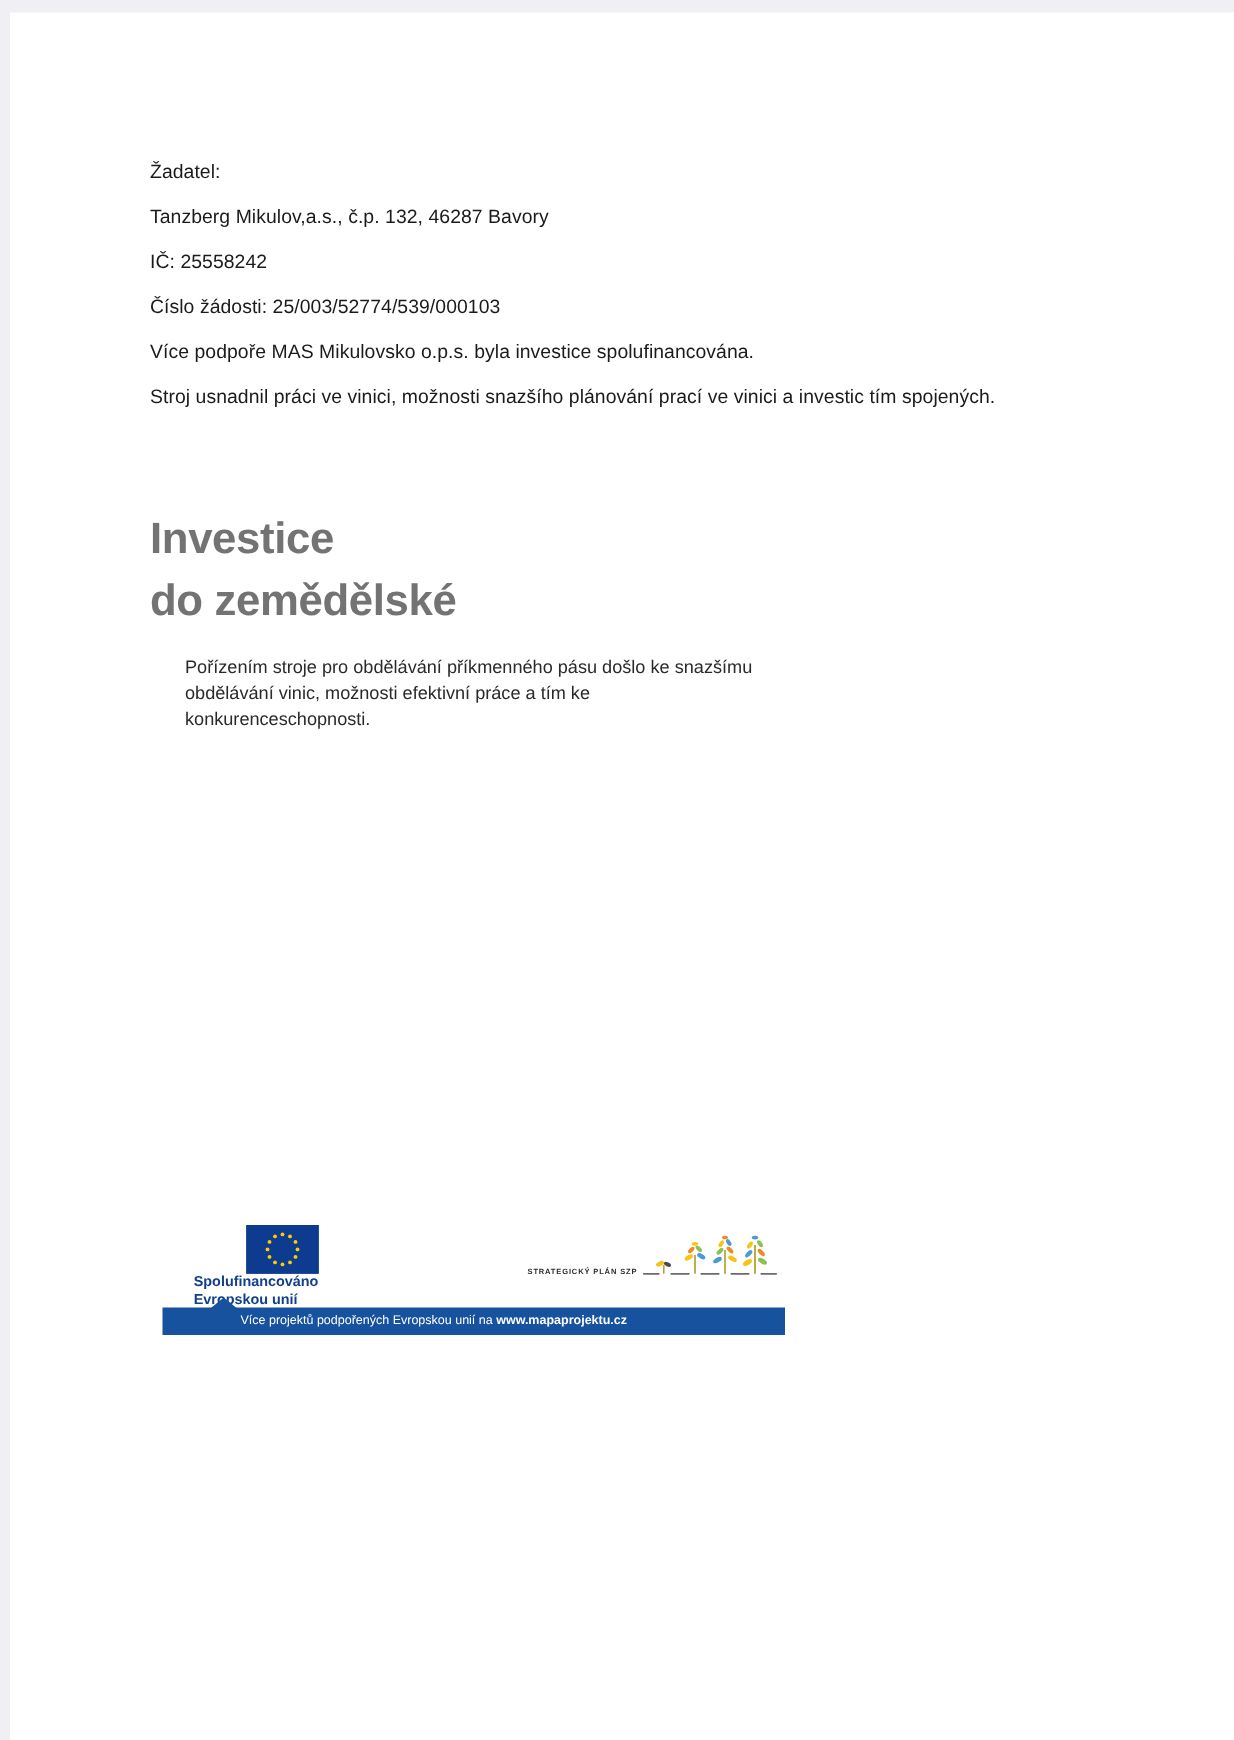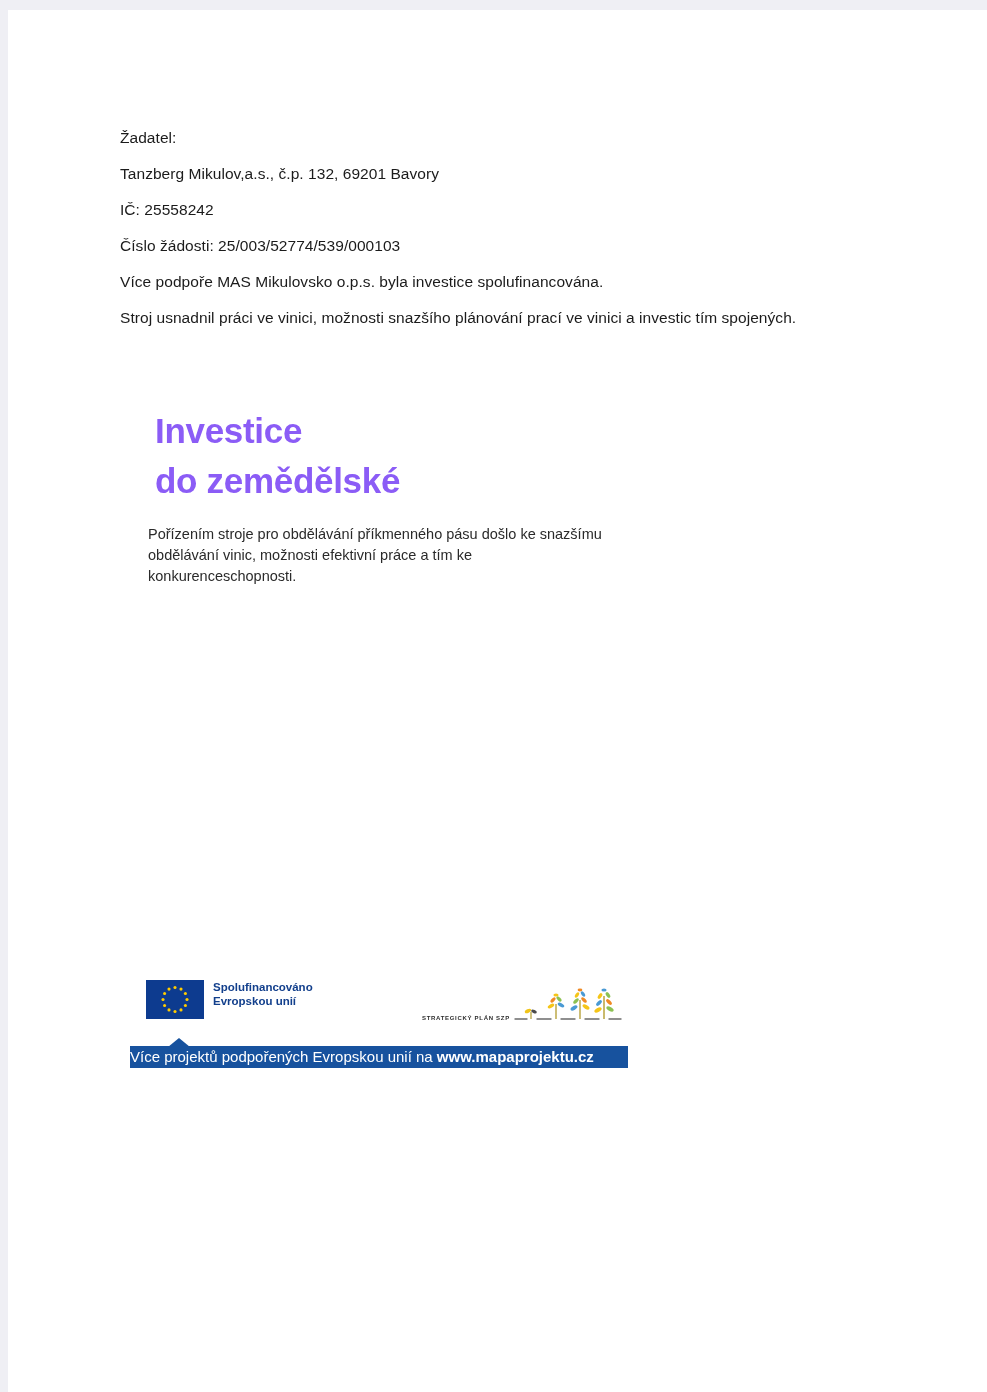--- a/index.html
+++ b/index.html
@@ -52,24 +52,23 @@
     font-size: 28px;
     font-weight: 400;
     letter-spacing: 1.2px;
     color: #3c6298;
     line-height: 34px;
   }
   .poster-head {
     font-family: "Liberation Sans", sans-serif;
     font-size: 35px;
     font-weight: 700;
-    color: #8b5cf6;
+    color: #737373;
     line-height: 50px;
     letter-spacing: -0.3px;
-    margin-left: 35px;
   }
   #poster-heading-wrap {
     margin-top: 14px;
   }
   #poster-sub {
     margin-top: 12px;
     font-family: "Liberation Sans", sans-serif;
     font-size: 19px;
     font-weight: 400;
     color: #3a6195;
@@ -95,21 +94,22 @@
     left: 122px;
     top: 962px;
     width: 500px;
     height: 50px;
   }
   #eu-emblem {
     position: absolute;
     left: 16px;
     top: 8px;
     display: flex;
-    align-items: flex-start;
+    align-items: flex-end;
+    flex-direction: column;
   }
   #eu-flag {
     position: relative;
     width: 58px;
     height: 39px;
     background: #0d3b8f;
     flex: none;
   }
   #eu-flag svg { display: block; }
   #eu-flag-text {
@@ -168,34 +168,34 @@
   }
   #banner-text {
     position: absolute;
     left: 0;
     top: 8px;
     width: 434px;
     height: 22px;
     line-height: 22px;
     text-align: center;
     font-family: "Liberation Sans", sans-serif;
-    font-size: 15px;
+    font-size: 10px;
     color: #ffffff;
     white-space: nowrap;
   }
   #banner-text .url { font-weight: 700; }
 </style>
 </head>
 <body>
 
 <div id="page">
 
   <div id="letter">
     <div class="para">Žadatel:</div>
-    <div class="para">Tanzberg Mikulov,a.s., č.p. 132, 69201 Bavory</div>
+    <div class="para">Tanzberg Mikulov,a.s., č.p. 132, 46287 Bavory</div>
     <div class="para">IČ: 25558242</div>
     <div class="para">Číslo žádosti: 25/003/52774/539/000103</div>
     <div class="para">Více podpoře MAS Mikulovsko o.p.s. byla investice spolufinancována.</div>
     <div class="para">Stroj usnadnil práci ve vinici, možnosti snazšího plánování prací ve vinici a investic tím spojených.</div>
   </div>
 
   <div id="poster">
     <div id="poster-heading-wrap">
       <div class="poster-head">Investice</div>
       <div class="poster-head">do zemědělské</div>

